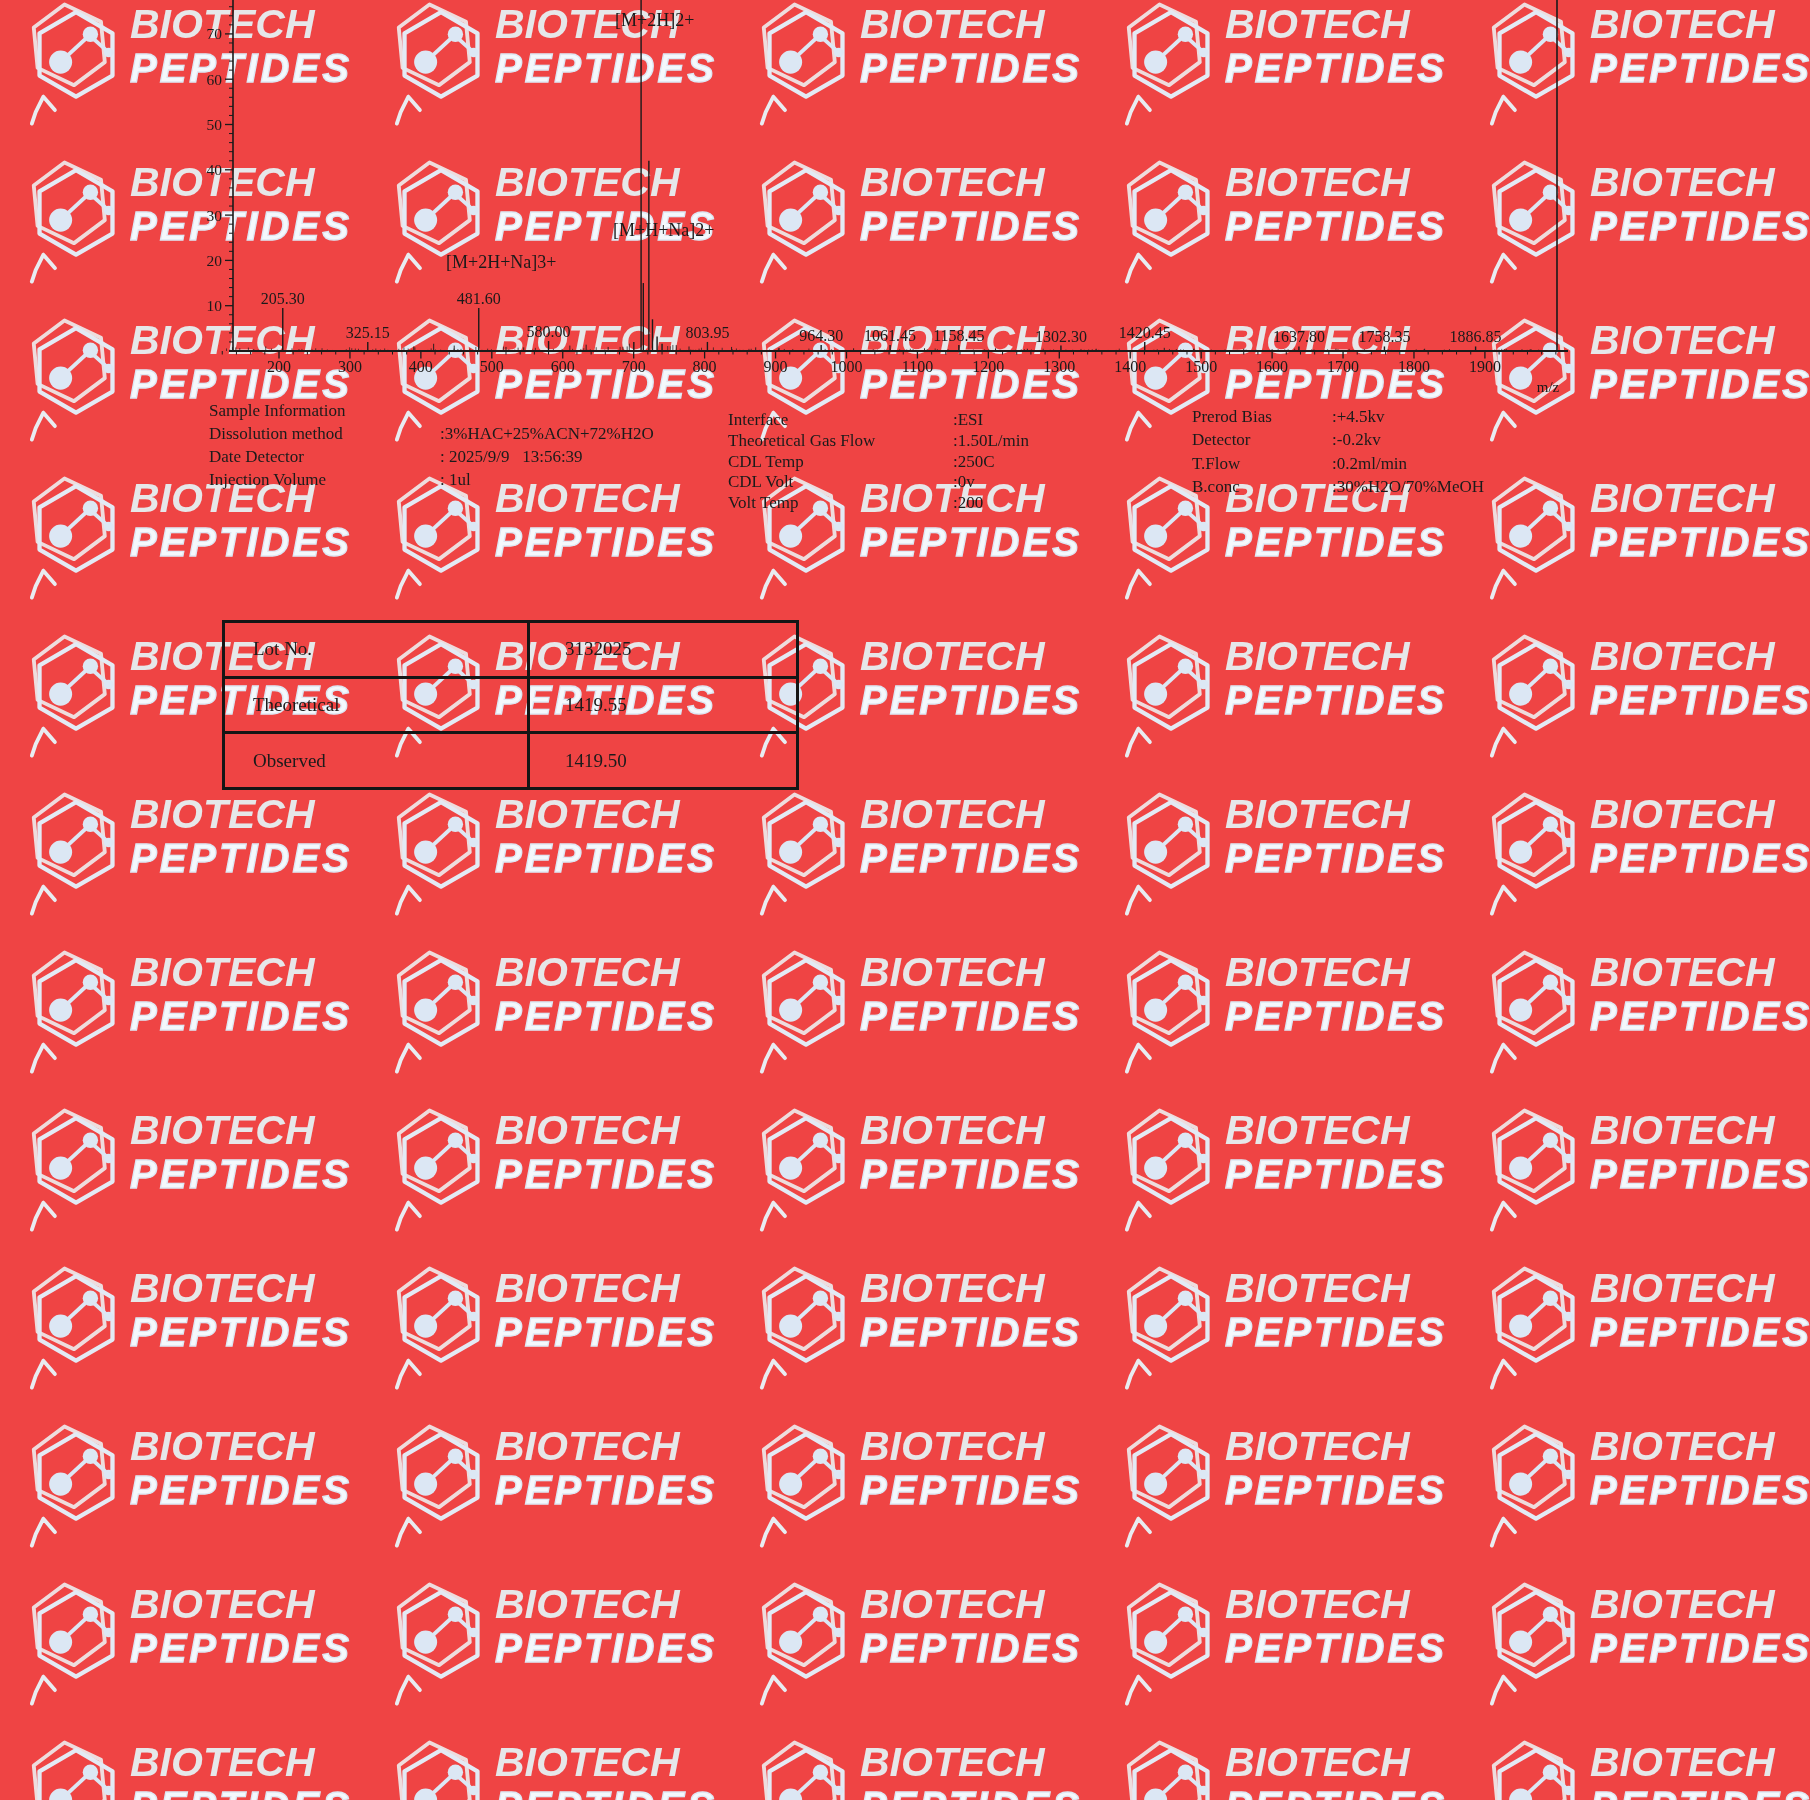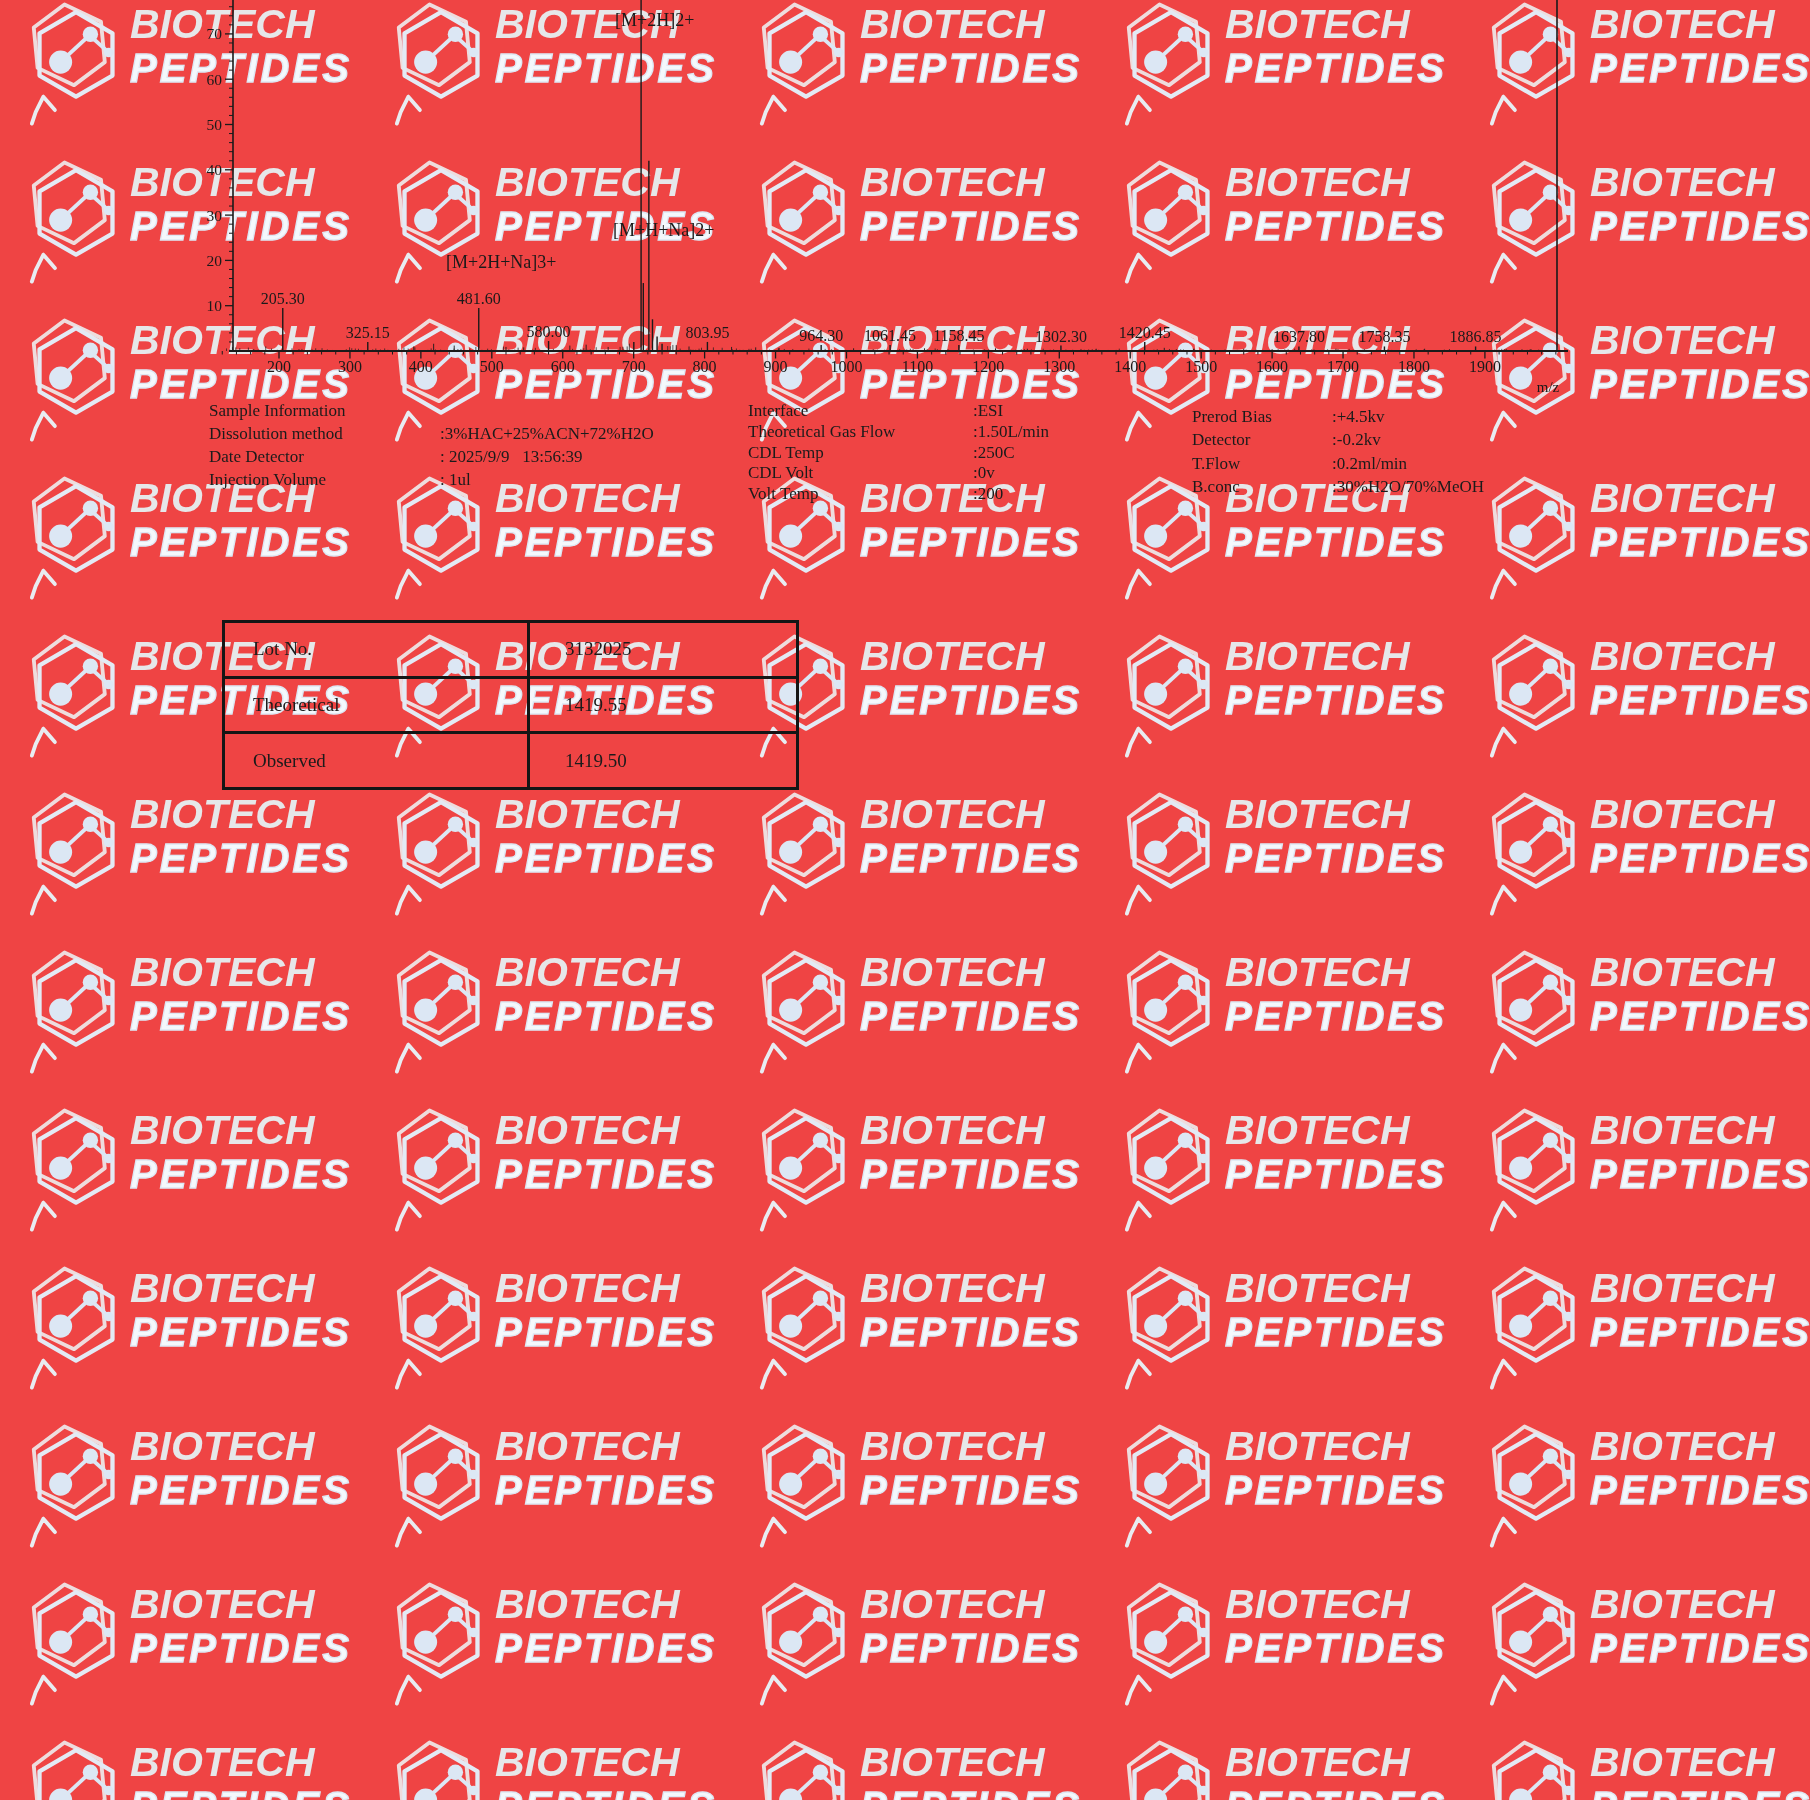--- a/index.html
+++ b/index.html
@@ -17,21 +17,21 @@
   .chart{position:absolute;left:0;top:0;z-index:1;}
   
   .sample-info{position:absolute;z-index:1;font-size:17px;line-height:1;padding-left:45px;}
   .si-col{position:absolute;top:0;}
   .si-row{display:flex;}
   .si-label{flex:0 0 auto;white-space:pre;}
   .si-value{white-space:pre;}
   .si-col1{left:209px;}
   .si-col1 .si-row{height:23px;}
   .si-col1 .si-label{width:231px;}
-  .si-col2{left:748px;}
+  .si-col2{left:728px;margin-top:9px;}
   .si-col2 .si-row{height:20.8px;}
   .si-col2 .si-label{width:225px;}
   .si-col3{left:1152px;top:6px;}
   .si-col3 .si-row{height:23.3px;margin-left:40px;}
   .si-col3 .si-label{width:140px;}
   
   .results{position:absolute;left:222px;top:620px;width:577px;height:170px;z-index:1;
            border-collapse:collapse;table-layout:fixed;font-size:19px;}
   .results td{border:3px solid #151515;background:transparent;vertical-align:middle;}
   .results td.c1{width:273px;padding-left:28px;}

